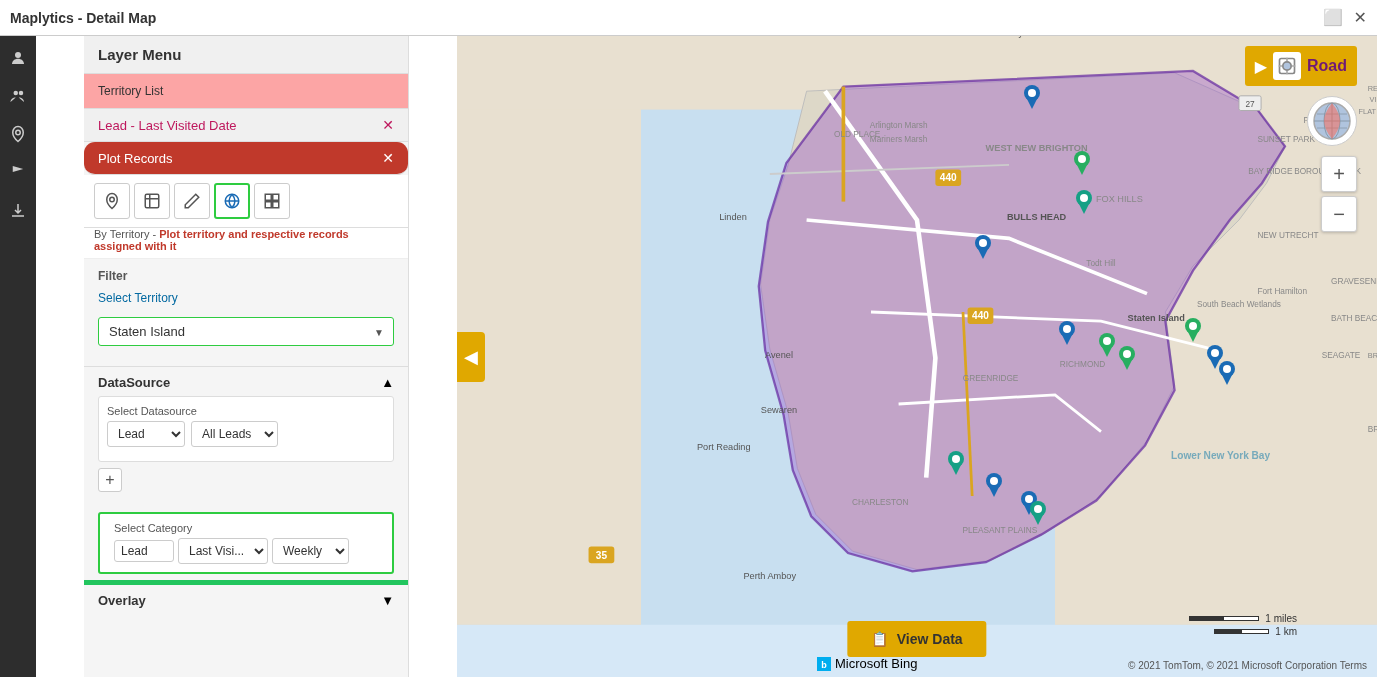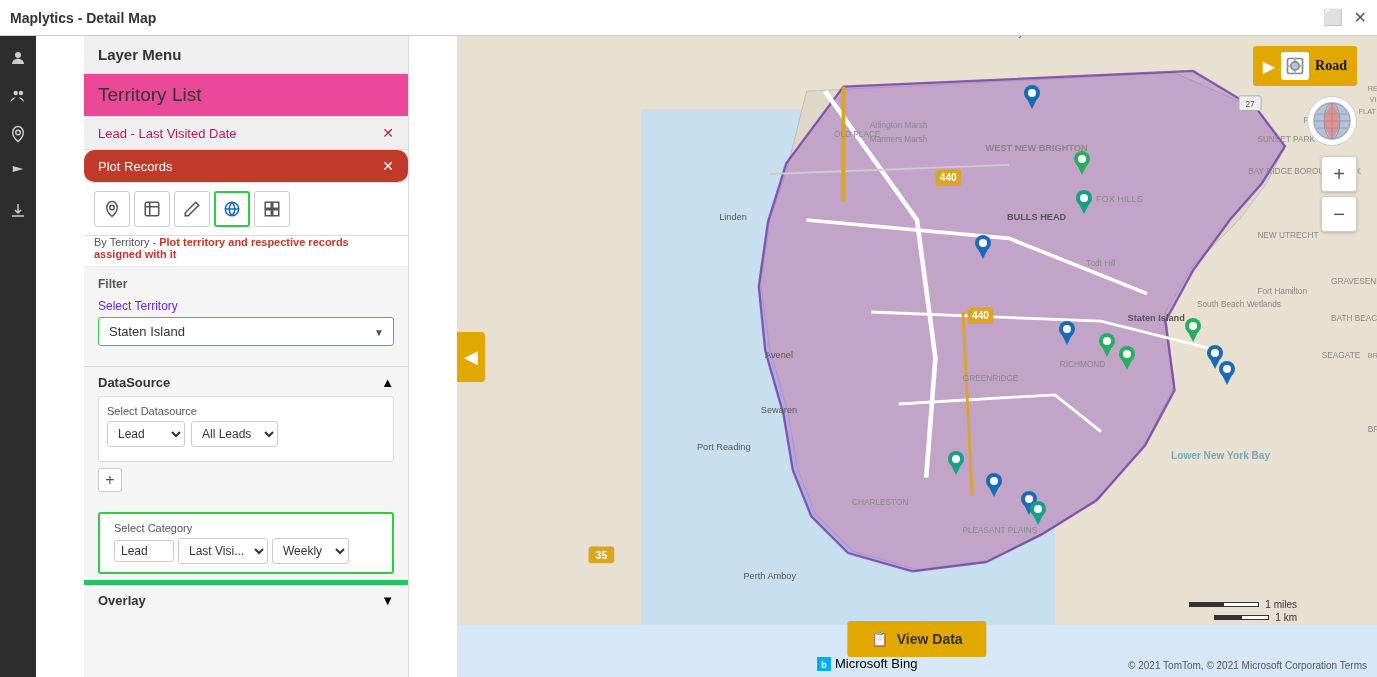--- a/index.html
+++ b/index.html
@@ -64,23 +64,23 @@
     .layer-menu-header {
       background: #f0f0f0;
       padding: 10px 14px;
       font-size: 15px;
       font-weight: 600;
       color: #333;
       border-bottom: 1px solid #ddd;
     }
 
     .territory-list-item {
-      background: #ec4899;
+      background: #fca5a5;
       padding: 10px 14px;
-      font-size: 19px;
+      font-size: 12px;
       color: #333;
       border-bottom: 1px solid #ddd;
       cursor: pointer;
     }
 
     .panel-section-header {
       display: flex;
       align-items: center;
       justify-content: space-between;
       padding: 8px 14px;
@@ -156,21 +156,21 @@
       background: #fff;
       border-radius: 50%;
       position: absolute;
       top: 2px;
       left: 2px;
       box-shadow: 0 1px 2px rgba(0,0,0,0.3);
     }
     .toggle-label { font-size: 12px; color: #333; }
 
     
-    .select-territory-label { font-size: 12px; color: #6d28d9; margin-bottom: 4px; }
+    .select-territory-label { font-size: 12px; color: #0369a1; margin-bottom: 12px; }
     .styled-select {
       width: 100%;
       padding: 6px 10px;
       border: 1px solid #2ecc40;
       border-radius: 3px;
       background: #fff;
       font-size: 13px;
       appearance: none;
       cursor: pointer;
       color: #333;
@@ -322,24 +322,23 @@
       cursor: pointer;
       z-index: 5;
       border-radius: 3px;
       gap: 6px;
     }
     .map-road-btn-arrow {
       color: #fff;
       font-size: 16px;
     }
     .map-road-btn-label {
-      color: #0f172a;
+      color: #701a75;
       font-weight: 600;
-      font-size: 14px;
-      font-family: Liberation Serif, serif;
+      font-size: 16px;
     }
     .map-road-icon {
       background: #fff;
       border-radius: 3px;
       width: 28px;
       height: 28px;
       display: flex;
       align-items: center;
       justify-content: center;
     }
@@ -401,21 +400,21 @@
       z-index: 5;
       font-size: 14px;
       display: flex;
       align-items: center;
       gap: 8px;
     }
 
     
     .scale-bar {
       position: absolute;
-      bottom: 54px;
+      bottom: 40px;
       right: 80px;
       z-index: 5;
       display: flex;
       flex-direction: column;
       align-items: flex-end;
       font-size: 10px;
       color: #333;
     }
     .scale-bar-line {
       display: flex;

